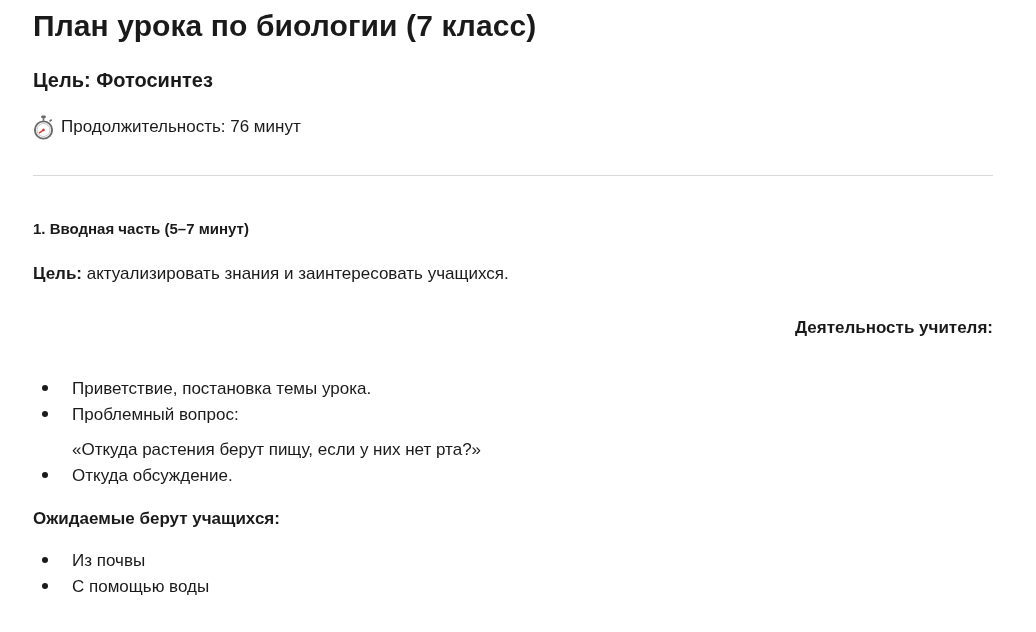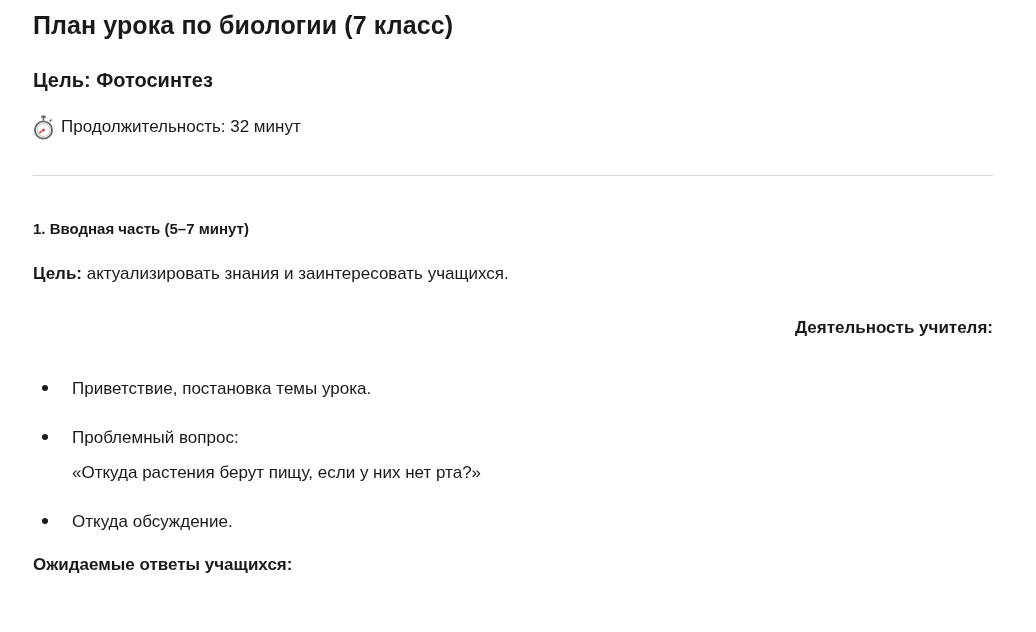--- a/index.html
+++ b/index.html
@@ -18,21 +18,21 @@
   }
   .doc {
     padding: 10px 43px 0 33px;
     box-sizing: border-box;
     width: 1036px;
     height: 632px;
   }
   h1, h2, h3, p, ul, li, hr { margin: 0; padding: 0; }
 
   h1.title {
-    font-size: 25px;
+    font-size: 30px;
     line-height: 31px;
     font-weight: 700;
     letter-spacing: 0.1px;
   }
   h2.topic {
     margin-top: 26px;
     font-size: 20px;
     line-height: 26px;
     font-weight: 700;
   }
@@ -74,21 +74,21 @@
   ul.bullet-list {
     margin-top: 36px;
     list-style: none;
   }
   ul.bullet-list.tight { margin-top: 17px; }
   ul.bullet-list li {
     position: relative;
     padding-left: 39px;
     line-height: 25px;
   }
-  ul.bullet-list li + li { margin-top: 24px; }
+  ul.bullet-list li + li { margin-top: 1px; }
   ul.bullet-list li::before {
     content: "";
     position: absolute;
     left: 9px;
     top: 9px;
     width: 6px;
     height: 6px;
     border-radius: 50%;
     background: var(--text, #1a1a1a);
   }
@@ -109,21 +109,21 @@
   <p class="duration">
     <svg class="stopwatch" viewBox="0 0 21 25" aria-hidden="true">
       <rect class="sw-fill" x="8.2" y="0.6" width="4.6" height="2.6" rx="1"></rect>
       <rect class="sw-fill" x="9.7" y="3.2" width="1.6" height="2.6"></rect>
       <line class="sw-body" x1="16.6" y1="6.4" x2="18.6" y2="4.6" stroke-width="1.6"></line>
       <circle class="sw-body" cx="10.5" cy="15" r="8.6" stroke-width="1.9"></circle>
       <circle class="sw-body" cx="10.5" cy="15" r="6.5" stroke-width="0.7" opacity="0.55"></circle>
       <line class="sw-hand" x1="10.5" y1="15" x2="6.1" y2="18.2" stroke-width="1.5"></line>
       <circle class="sw-hand" cx="10.5" cy="15" r="0.9" fill="#d9382c" stroke="none"></circle>
     </svg>
-    <span>Продолжительность: 32 минут</span>
+    <span>Продолжительность: 76 минут</span>
   </p>
 
   <hr class="divider">
 
   <h3 class="section-heading">1. Вводная часть (5–7 минут)</h3>
 
   <p class="goal-line">
     <strong>Цель:</strong>
     <span>актуализировать знания и заинтересовать учащихся.</span>
   </p>
@@ -136,16 +136,24 @@
     </li>
     <li>
       <span>Проблемный вопрос:</span>
       <div class="quote">«Откуда растения берут пищу, если у них нет рта?»</div>
     </li>
     <li>
       <span>Откуда обсуждение.</span>
     </li>
   </ul>
 
-  <p class="bold-label expected-label">Ожидаемые ответы учащихся:</p>
+  <p class="bold-label expected-label">Ожидаемые берут учащихся:</p>
 
+  <ul class="bullet-list tight">
+    <li>
+      <span>Из почвы</span>
+    </li>
+    <li>
+      <span>С помощью воды</span>
+    </li>
+  </ul>
 
 </div>
 
 </body></html>

